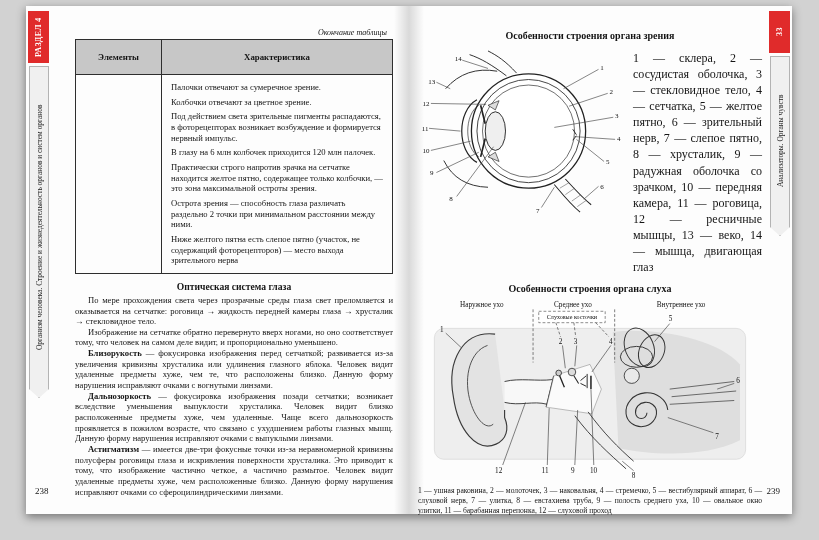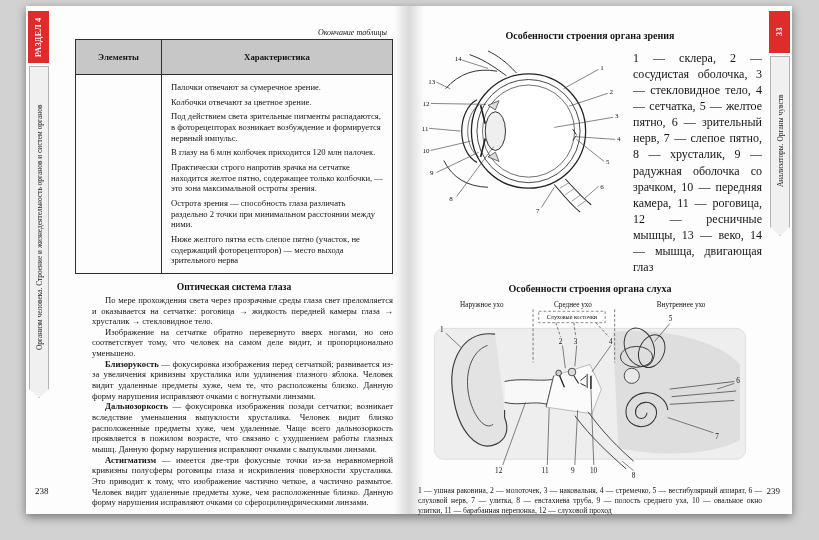--- a/index.html
+++ b/index.html
@@ -27,21 +27,21 @@
   .lp { position:absolute; left:49px; top:22px; width:318px; }
   .running-head { font-size:8px; font-style:italic; text-align:right; padding-right:6px; margin-bottom:2px; }
   table.tbl { width:100%; border-collapse:collapse; }
   .tbl th, .tbl td { border:1px solid #2e2e2e; }
   .tbl th { background:#c7c7c7; font-weight:bold; text-align:center; font-size:8.8px; padding:12px 2px; }
   .tbl td { vertical-align:top; font-size:8.6px; line-height:1.24; padding:3px 5px; }
   td.c1 { width:86px; }
   .tbl td p { margin:4px; }
   h3.sec { font-size:9.6px; font-weight:bold; text-align:center; margin:7px 0 3px; }
   p.body { font-size:8.6px; line-height:1.24; text-align:justify; }
-  p.ind { text-indent:13px;margin-left:17px; }
+  p.ind { text-indent:13px; }
   .pageno-l { position:absolute; left:9px; bottom:18px; font-size:9px; }
   .pageno-r { position:absolute; right:12px; bottom:18px; font-size:9px; }
 
   
   .rp { position:absolute; left:392px; top:24px; width:344px; }
   .rp-title { font-size:10px; font-weight:bold; text-align:center; margin-bottom:4px; }
   .rp-title2 { margin-top:8px; }
   .eye-row { display:flex; gap:5px; }
   .eye-svg { width:210px; height:174px; flex:none; }
   .legend-col { flex:1; font-size:12px; line-height:1.34; text-align:justify; padding-top:5px; }

